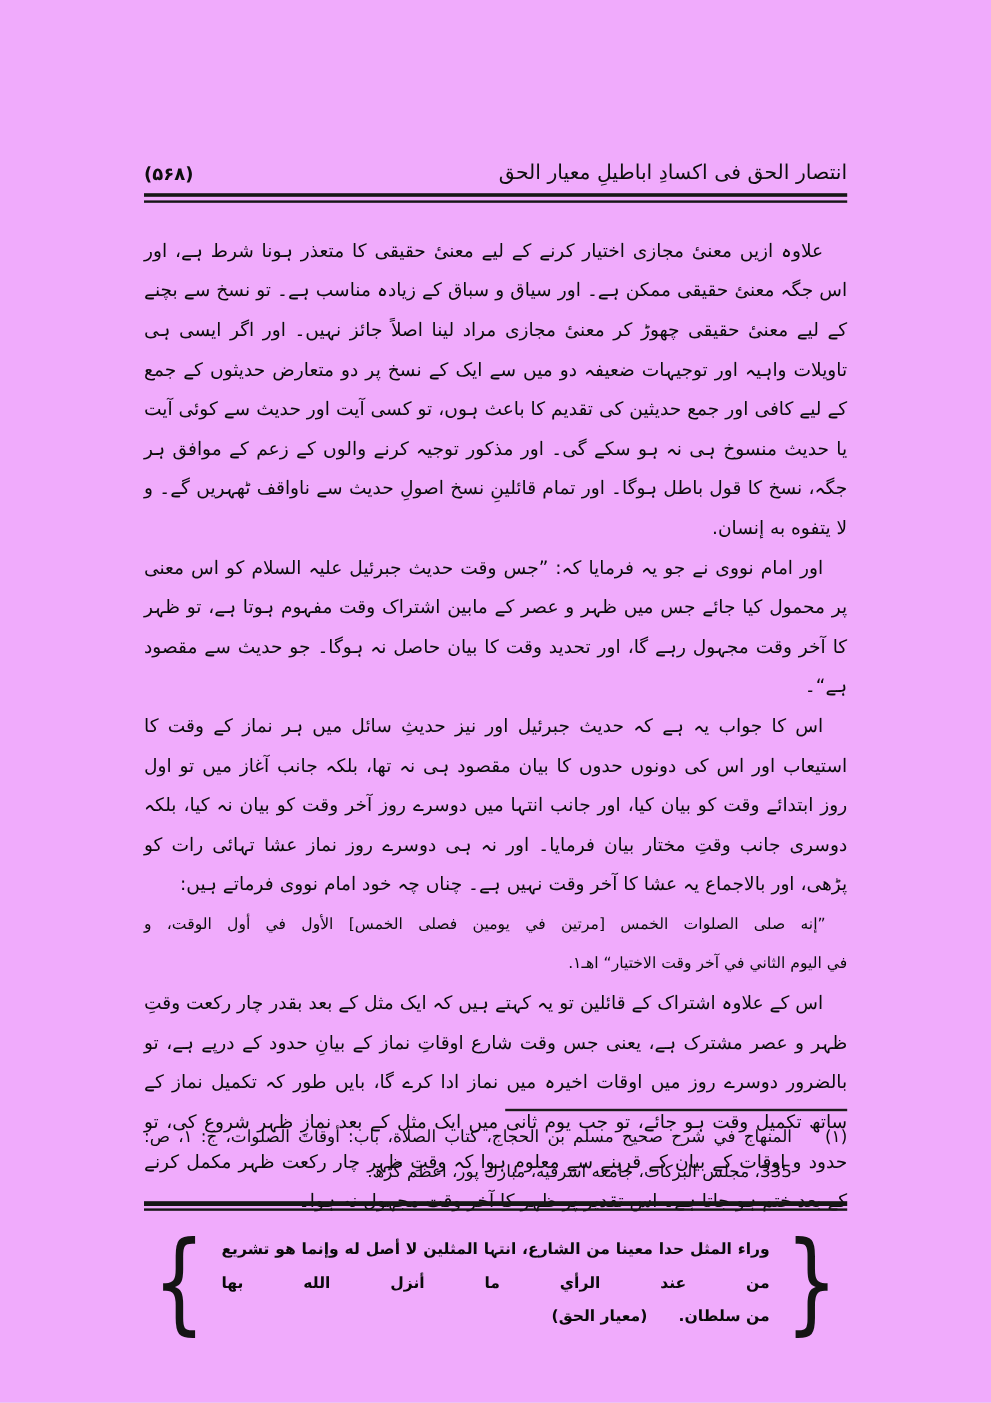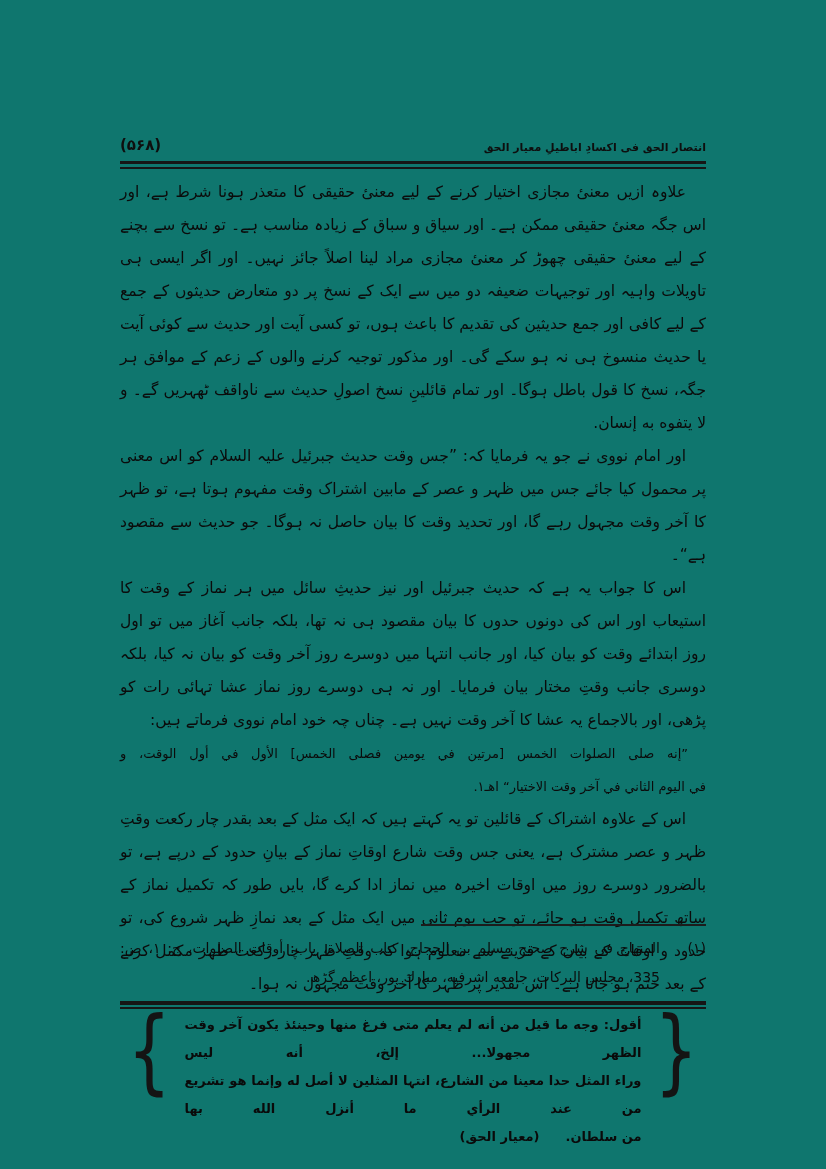--- a/index.html
+++ b/index.html
@@ -1,21 +1,21 @@
 <!DOCTYPE html>
 <html lang="ur"><head>
 <meta charset="utf-8">
 <style>
   * { margin:0; padding:0; box-sizing:border-box; }
   html,body { background:#e8e8e8; }
   .page {
     position:relative;
     width:826px; height:1169px;
     margin:0 auto;
-    background:#0f766e;
+    background:#f0abfc;
     color:#0e0e0e;
     font-family:"DejaVu Sans", sans-serif;
     overflow:hidden;
   }
   .content {
     position:absolute;
     left:120px; top:118px;
     width:586px;
   }
   
@@ -25,31 +25,31 @@
     align-items:flex-end;
     height:36px;
   }
   .pagenum {
     font-size:15px;
     font-weight:700;
     letter-spacing:1px;
     direction:ltr;
   }
   .booktitle {
-    font-size:11px;
-    font-weight:700;
+    font-size:17px;
+    font-weight:400;
     direction:rtl;
   }
   .rule-double { margin-top:7px; }
   .rule-double .r1 { height:3px;  background:#161616; }
   .rule-double .r2 { height:1.6px; background:#161616; margin-top:3px; }
 
   
   .bodytext {
-    margin-top:7px;
+    margin-top:24px;
     direction:rtl;
     font-size:15.5px;
     line-height:33px;
     text-align:justify;
     color:#0b0b0b;
   }
   .para {
     text-indent:20px;
     text-align:justify;
     text-align-last:right;
@@ -163,21 +163,20 @@
         <div class="qline1">”إنه صلى الصلوات الخمس [مرتين في يومين فصلى الخمس] الأول في أول الوقت، و</div>
         <div class="qline2">في اليوم الثاني في آخر وقت الاختيار“ اهـ١.</div>
       </div>
 
       <p class="para"><span>اس کے علاوہ اشتراک کے قائلین تو یہ کہتے ہیں کہ ایک مثل کے بعد بقدر چار رکعت وقتِ ظہر و عصر مشترک ہے، یعنی جس وقت شارع اوقاتِ نماز کے بیانِ حدود کے درپے ہے، تو بالضرور دوسرے روز میں اوقات اخیرہ میں نماز ادا کرے گا، بایں طور کہ تکمیل نماز کے ساتھ تکمیل وقت ہو جائے، تو جب یوم ثانی میں ایک مثل کے بعد نمازِ ظہر شروع کی، تو حدود و اوقات کے بیان کے قرینے سے معلوم ہوا کہ وقتِ ظہر چار رکعت ظہر مکمل کرنے کے بعد ختم ہو جاتا ہے۔ اس تقدیر پر ظہر کا آخر وقت مجہول نہ ہوا۔</span></p>
     </div>
 
     <div class="braced">
       <div class="brace">{</div>
       <div class="note-text naskh">
-        <div class="nline">أقول: وجه ما قيل من أنه لم يعلم متى فرغ منها وحينئذ يكون آخر وقت الظهر مجهولا... إلخ، أنه ليس</div>
         <div class="nline">وراء المثل حدا معينا من الشارع، انتہا المثلين لا أصل له وإنما هو تشريع من عند الرأي ما أنزل الله بها</div>
         <div class="nline3">
           <span>من سلطان.</span>
           <span class="src">(معيار الحق)</span>
         </div>
       </div>
       <div class="brace">}</div>
     </div>
 
   </div>

